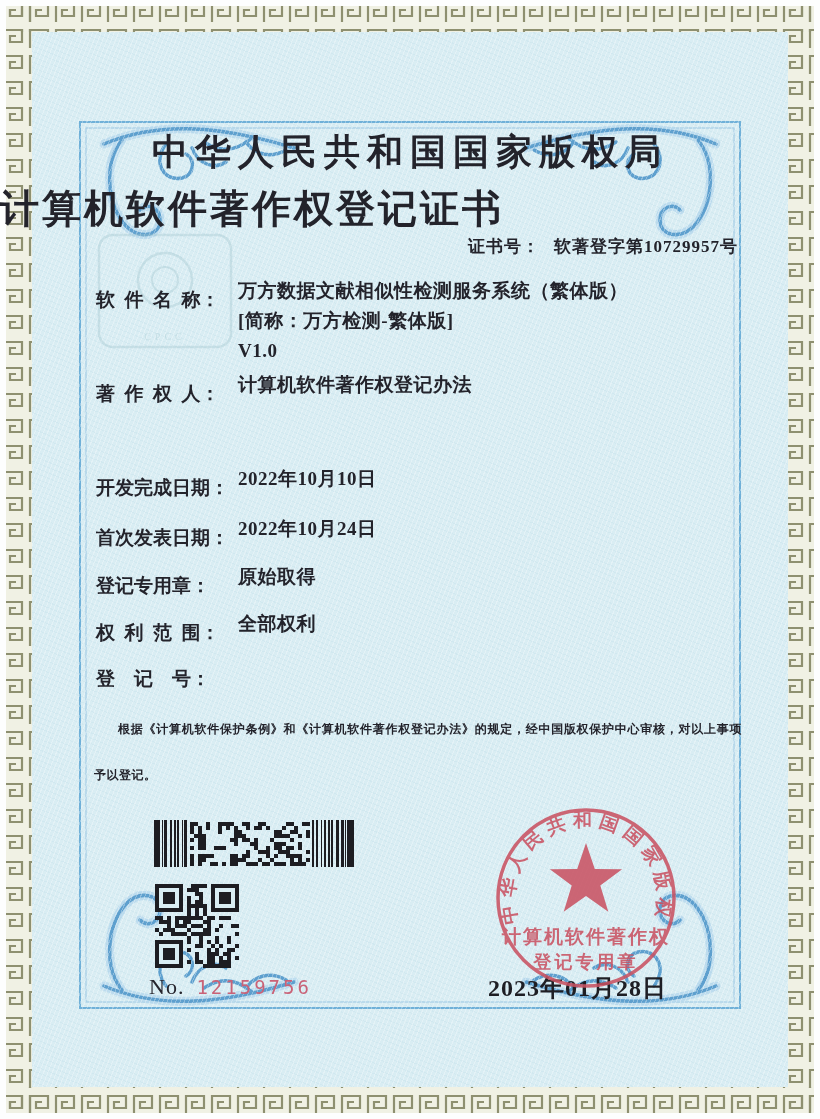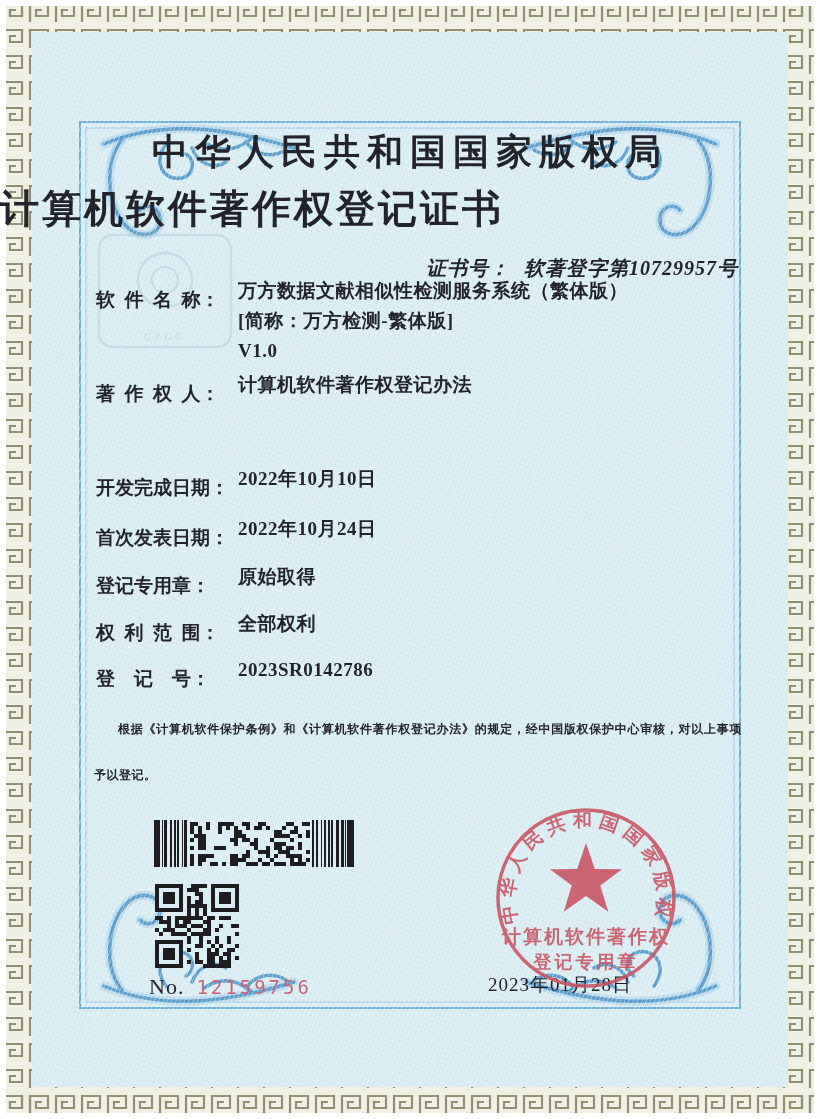--- a/index.html
+++ b/index.html
@@ -7,35 +7,35 @@
         font-family:"Liberation Serif","DejaVu Serif",serif;color:#23232b;}
   #bg{position:absolute;left:0;top:0;}
   .texture{position:absolute;left:32px;top:32px;width:756px;height:1055px;pointer-events:none;
     background:
       repeating-linear-gradient(112deg, rgba(255,255,255,.30) 0 1px, rgba(255,255,255,0) 1px 4px),
       repeating-linear-gradient(22deg, rgba(140,190,210,.10) 0 1px, rgba(255,255,255,0) 1px 5px);}
   .authority{position:absolute;left:0;right:0;top:128px;margin:0;text-align:center;
     font-size:36px;font-weight:800;letter-spacing:7px;}
   .title{position:absolute;left:0;right:0;top:182px;margin:0;text-align:left;
     font-size:39px;font-weight:800;letter-spacing:3px;}
-  .certno{position:absolute;right:82px;top:255px;font-size:20px;font-weight:700;letter-spacing:1px;font-style:italic;}
+  .certno{position:absolute;right:82px;top:235px;font-size:17px;font-weight:700;letter-spacing:1px;}
   .certno .gap{display:inline-block;width:14px;}
   .frow{position:absolute;left:96px;right:80px;font-size:19px;font-weight:700;line-height:30px;}
   .flabel{display:inline-block;width:142px;white-space:pre;vertical-align:top;margin-top:9px;}
   .fvalue{display:inline-block;vertical-align:top;letter-spacing:0.5px;}
   .vline{display:block;}
   .statement{position:absolute;left:94px;width:648px;top:706px;margin:0;
     font-size:12px;font-weight:700;line-height:46px;text-indent:2em;text-align:justify;letter-spacing:0.5px;}
   .barcode{position:absolute;left:154px;top:820px;}
   .qr{position:absolute;left:155px;top:884px;}
   .serial{position:absolute;left:149px;top:974px;font-size:22px;}
   .serial-label{color:#26262e;letter-spacing:1px;}
   .serial-number{color:#c96277;font-family:"DejaVu Sans Mono","Liberation Mono",monospace;
     font-size:19px;letter-spacing:3px;margin-left:12px;}
-  .issue-date{position:absolute;left:488px;top:972px;font-size:19px;font-weight:400;letter-spacing:1px;color:#1e1e24;}
+  .issue-date{position:absolute;left:488px;top:972px;font-size:24px;font-weight:700;letter-spacing:1px;color:#1e1e24;}
   .seal{position:absolute;left:480px;top:795px;opacity:0.87;}
   .sealarc{font-size:19px;font-weight:700;letter-spacing:6px;fill:#c95262;}
   .seal1{font-size:19px;font-weight:700;fill:#c95262;text-anchor:middle;letter-spacing:2px;}
   .seal2{font-size:18px;font-weight:700;fill:#c95262;text-anchor:middle;letter-spacing:3px;}
   .watermark{position:absolute;left:96px;top:232px;width:138px;height:118px;opacity:0.35;pointer-events:none;}
   .wmtext{position:absolute;left:0;right:0;bottom:8px;text-align:center;font-size:10px;letter-spacing:4px;
     color:#9fc4cc;font-family:Liberation Serif, serif;}
 </style>
 </head>
 <body>
@@ -116,21 +116,21 @@
 
   <div class="frow" style="top:562px">
     <span class="flabel">登记专用章：</span><span class="fvalue"><span class="vline">原始取得</span></span>
   </div>
 
   <div class="frow" style="top:609px">
     <span class="flabel">权  利  范  围：</span><span class="fvalue"><span class="vline">全部权利</span></span>
   </div>
 
   <div class="frow" style="top:655px">
-    <span class="flabel">登    记    号：</span><span class="fvalue"><span class="vline">2023SR0142786</span></span>
+    <span class="flabel">登    记    号：</span>
   </div>
 
   <p class="statement">根据《计算机软件保护条例》和《计算机软件著作权登记办法》的规定，经中国版权保护中心审核，对以上事项予以登记。</p>
 
   <svg id="bcsvg" class="barcode" width="200" height="47" viewBox="0 0 200 47">
       <rect x="0" y="0" width="6" height="47" fill="#1d1d22"></rect>
       <rect x="8" y="0" width="1" height="47" fill="#1d1d22"></rect>
       <rect x="10" y="0" width="3" height="47" fill="#1d1d22"></rect>
       <rect x="16" y="0" width="2" height="47" fill="#1d1d22"></rect>
       <rect x="20" y="0" width="2" height="47" fill="#1d1d22"></rect>

